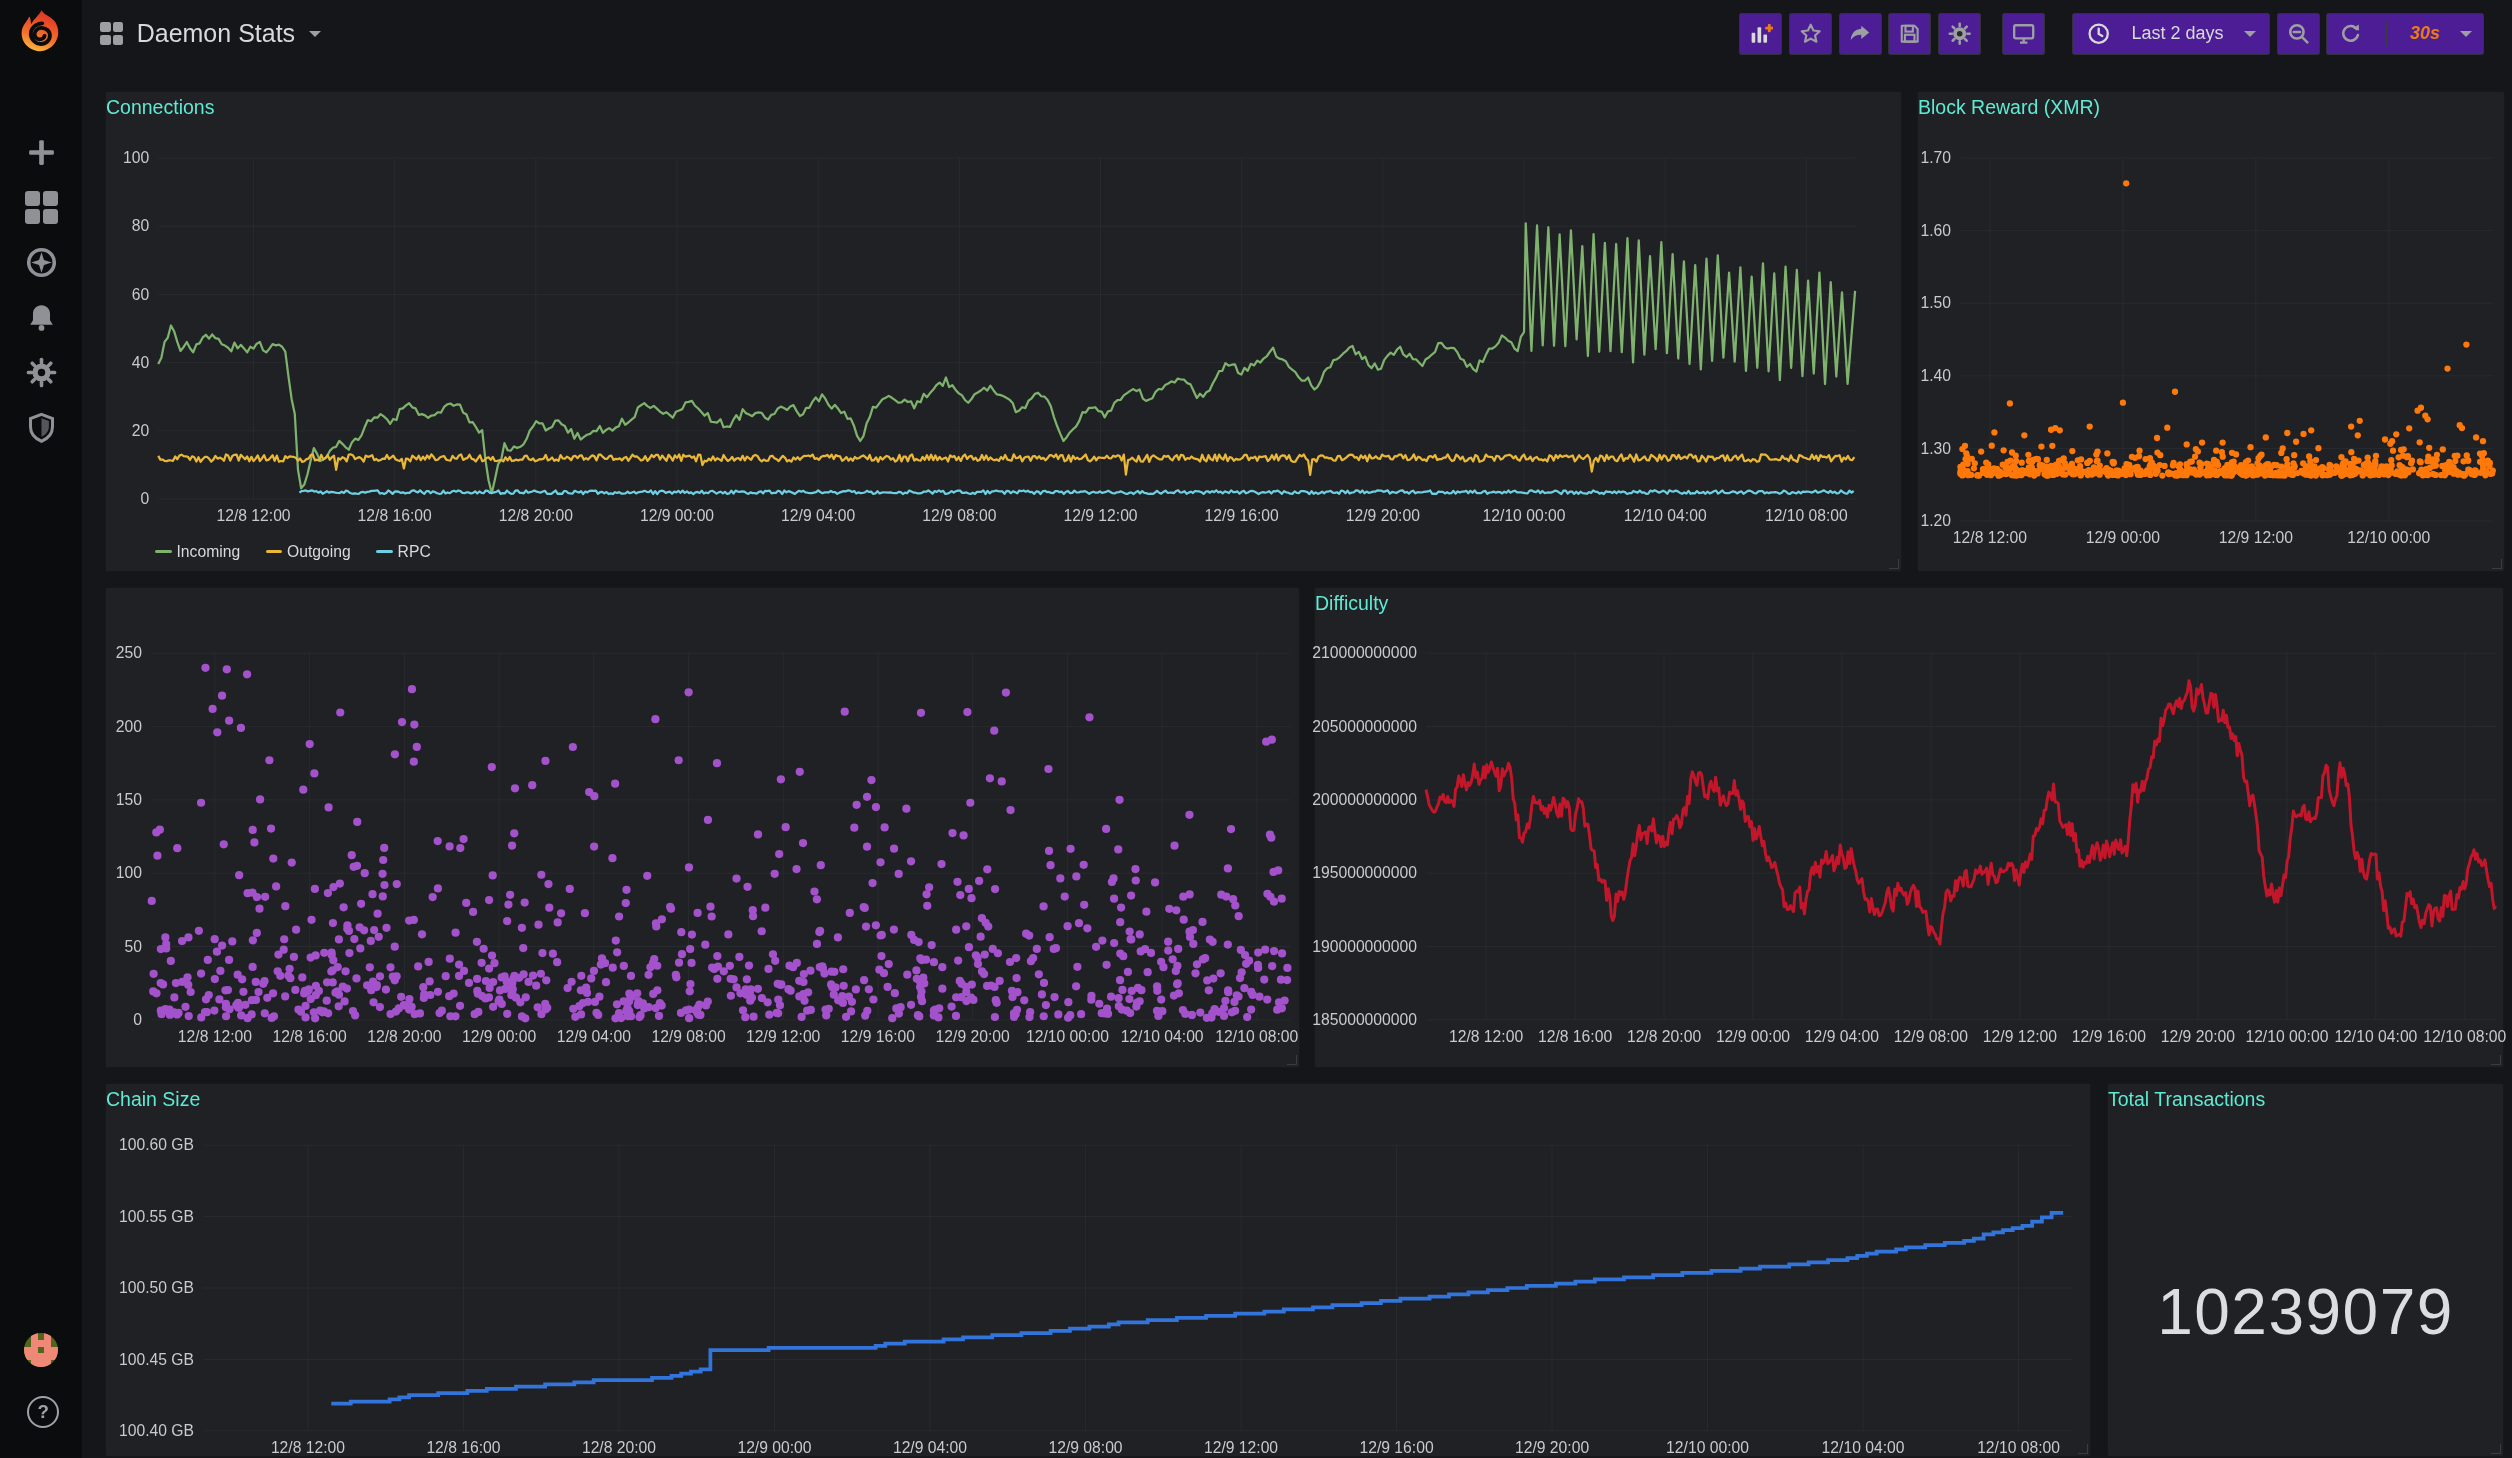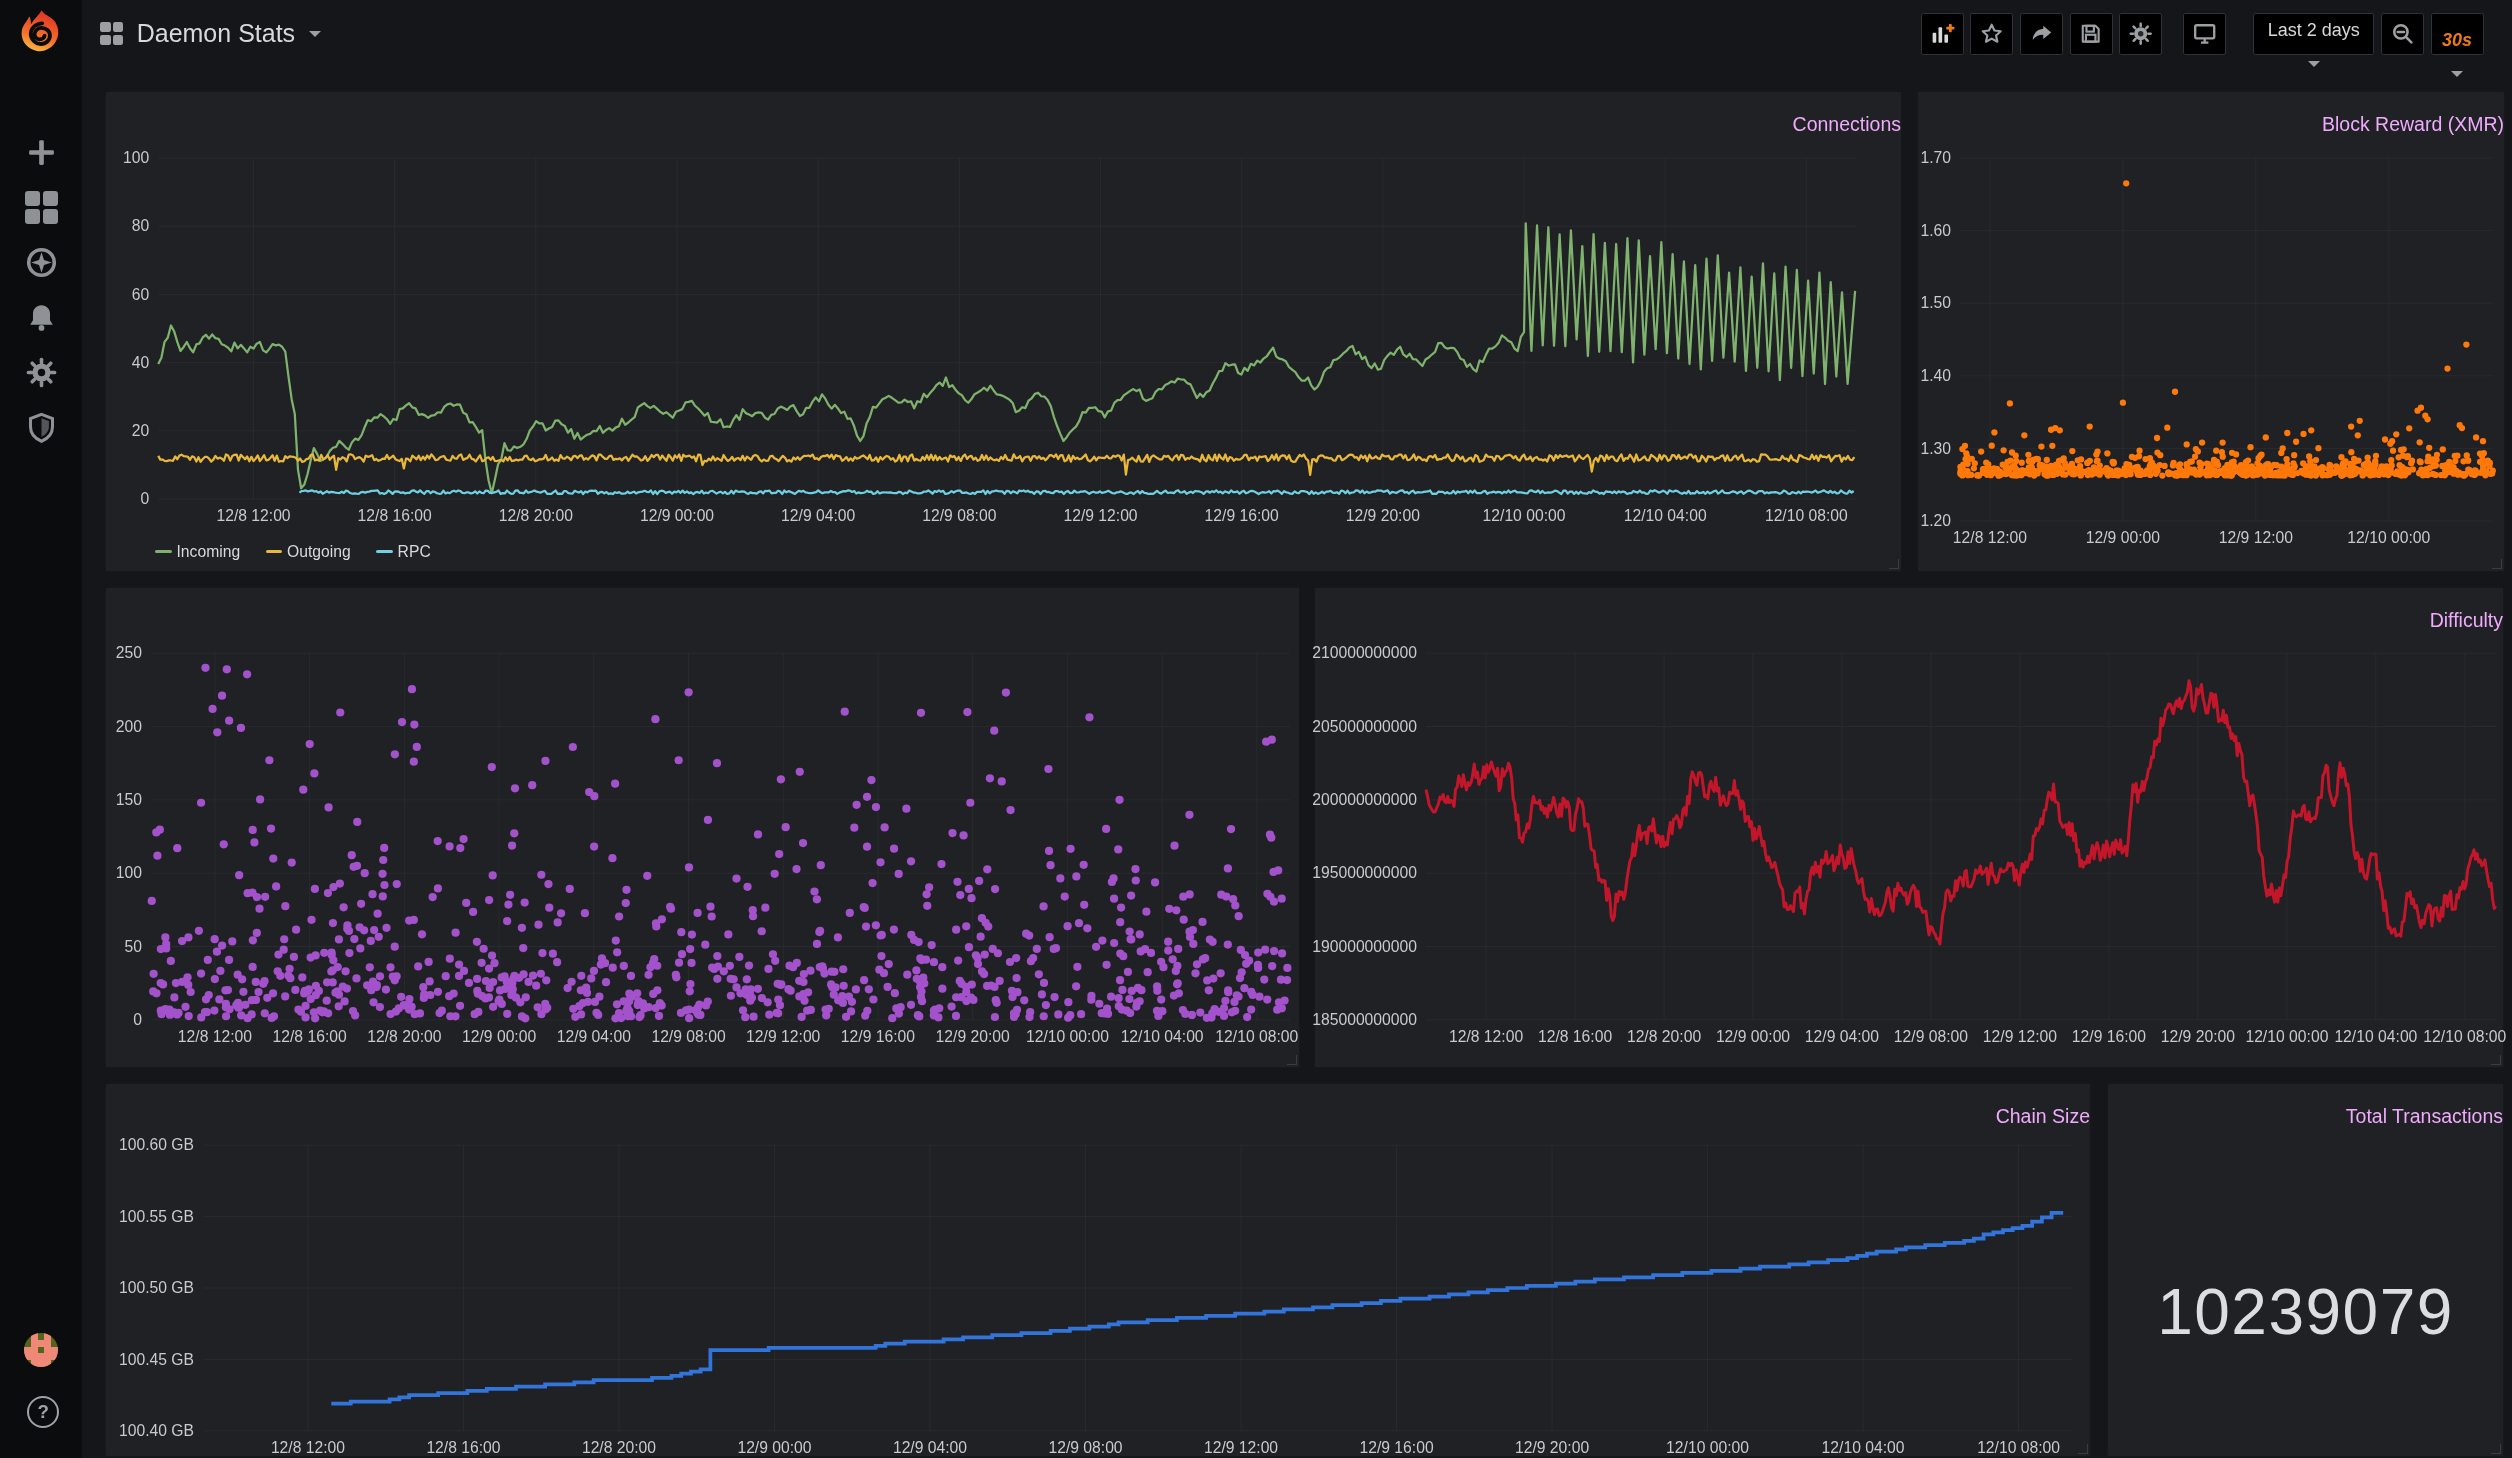--- a/index.html
+++ b/index.html
@@ -26,35 +26,35 @@
   .topnav{position:absolute;left:82px;top:0;width:2430px;height:67px;background:#141619;
           display:flex;align-items:center;justify-content:space-between;}
   .nav-left{display:flex;align-items:center;gap:13.5px;padding-left:18px;}
   .ngrid{display:grid;grid-template-columns:10.5px 10.5px;grid-template-rows:10.5px 10.5px;gap:2.2px;}
   .ngrid div{background:#9da0a3;border-radius:2.2px;}
   .dash-title{font-size:25px;color:#d8d9da;}
   .caret{width:0;height:0;border-left:6.7px solid transparent;border-right:6.7px solid transparent;
          border-top:8.2px solid #9da0a3;display:inline-block;}
   .caret.sm{border-left-width:6px;border-right-width:6px;border-top-width:6.7px;}
   .nav-right{display:flex;align-items:center;gap:6.7px;padding-right:28.4px;}
-  .tbtn{height:42px;min-width:43px;background:#000000;border:0.7px solid #303236;border-radius:2.2px;
-        display:flex;align-items:center;justify-content:center;color:#9da0a3;gap:20px;box-sizing:border-box;flex-direction:column;}
+  .tbtn{height:42px;min-width:43px;background:#4c1d95;border:0.7px solid #303236;border-radius:2.2px;
+        display:flex;align-items:center;justify-content:center;color:#9da0a3;gap:20px;box-sizing:border-box;}
   .tbtn svg{width:25.4px;height:25.4px;}
   .spacer16{width:7.5px;} .spacer24{width:13.5px;}
   .timepick{padding:0 13.5px;font-size:18px;color:#d8d9da;}
   .refresh{padding:0 10.5px;}
   .refresh .rdiv{width:0.7px;height:25.4px;background:#3a3c40;margin:0 3px;}
   .rint{color:#eb7b18;font-weight:bold;font-size:18px;font-style:italic;}
 
   
   .panel{position:absolute;background:#1f2124;border:0.7px solid #17181a;border-radius:2.2px;box-sizing:border-box;}
   .panel::after{content:"";position:absolute;right:2.2px;bottom:2.2px;width:9px;height:9px;
                 border-right:1.5px solid #3a3d40;border-bottom:1.5px solid #3a3d40;}
-  .ptitle{position:absolute;top:21px;left:0;width:100%;text-align:right;font-size:19.5px;
-          font-weight:500;color:#f0abfc;}
+  .ptitle{position:absolute;top:4px;left:0;width:100%;text-align:left;font-size:19.5px;
+          font-weight:500;color:#5eead4;}
   .plot{position:absolute;}
   .plot svg{overflow:visible;display:block;}
   .plot text{font-family:"Liberation Sans",sans-serif;font-size:21px;fill:#c9cacc;}
   .legend{position:absolute;left:49px;bottom:10.5px;display:flex;gap:25.4px;align-items:center;}
   .legend-item{display:flex;align-items:center;gap:5px;font-size:15.7px;color:#d8d9da;}
   .lg-mark{width:16.5px;height:3.7px;border-radius:1.5px;display:inline-block;}
   .stat-value{position:absolute;left:0;top:191px;width:100%;text-align:center;
               font-size:64px;font-weight:normal;color:#dcdddf;letter-spacing:1.5px;}
 </style>
 </head>

